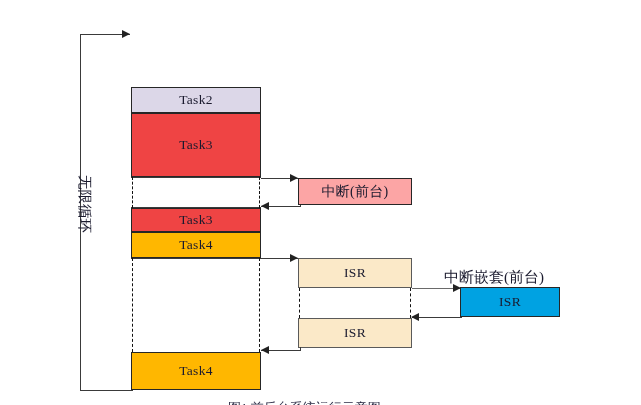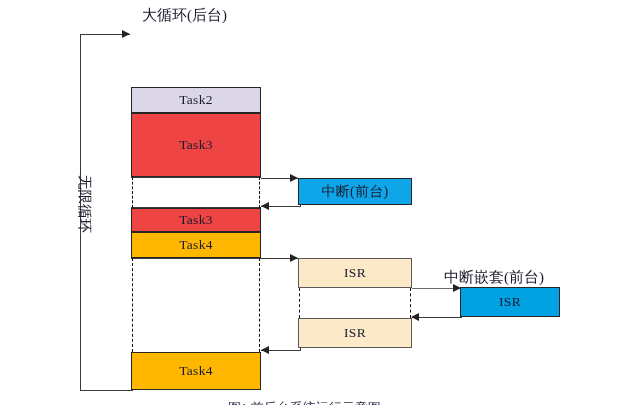--- a/index.html
+++ b/index.html
@@ -22,21 +22,21 @@
     letter-spacing:.3px;
     white-space:nowrap;
   }
   .blk.cn{font-size:14px;}
 
   
   .c-task1{background:#e6b7b2;}
   .c-task2{background:#dcd7e8;font-family:Liberation Serif, serif;}
   .c-task3{background:#ef4444;}
   .c-task4{background:#ffb700;text-align:right;}
-  .c-int  {background:#0ea5e9;}
+  .c-int  {background:#fca5a5;}
   .c-isr  {background:#fbe9c8;border-color:#5a5a5a;}
   .c-nest {background:#00a2e2;}
 
   
   .title{
     position:absolute;
     font-size:15px;
     white-space:nowrap;
     color:#1a1a2e;
   }
@@ -77,21 +77,20 @@
     white-space:nowrap;
     color:#2a2a44;
     overflow:hidden;
   }
 </style>
 </head>
 <body>
 
 <div id="stage">
 
-  <div class="title" style="left:142px;top:6px;">大循环(后台)</div>
 
   <div class="title" style="left:444px;top:268px;">中断嵌套(前台)</div>
 
   <div class="hline" style="left:80px;top:34px;width:50px;"></div>
   <div class="arrow-r" style="left:122px;top:29.5px;"></div>
 
   <div class="vline" style="left:80px;top:34px;height:356px;"></div>
 
   <div class="hline" style="left:80px;top:390px;width:53px;"></div>
 

